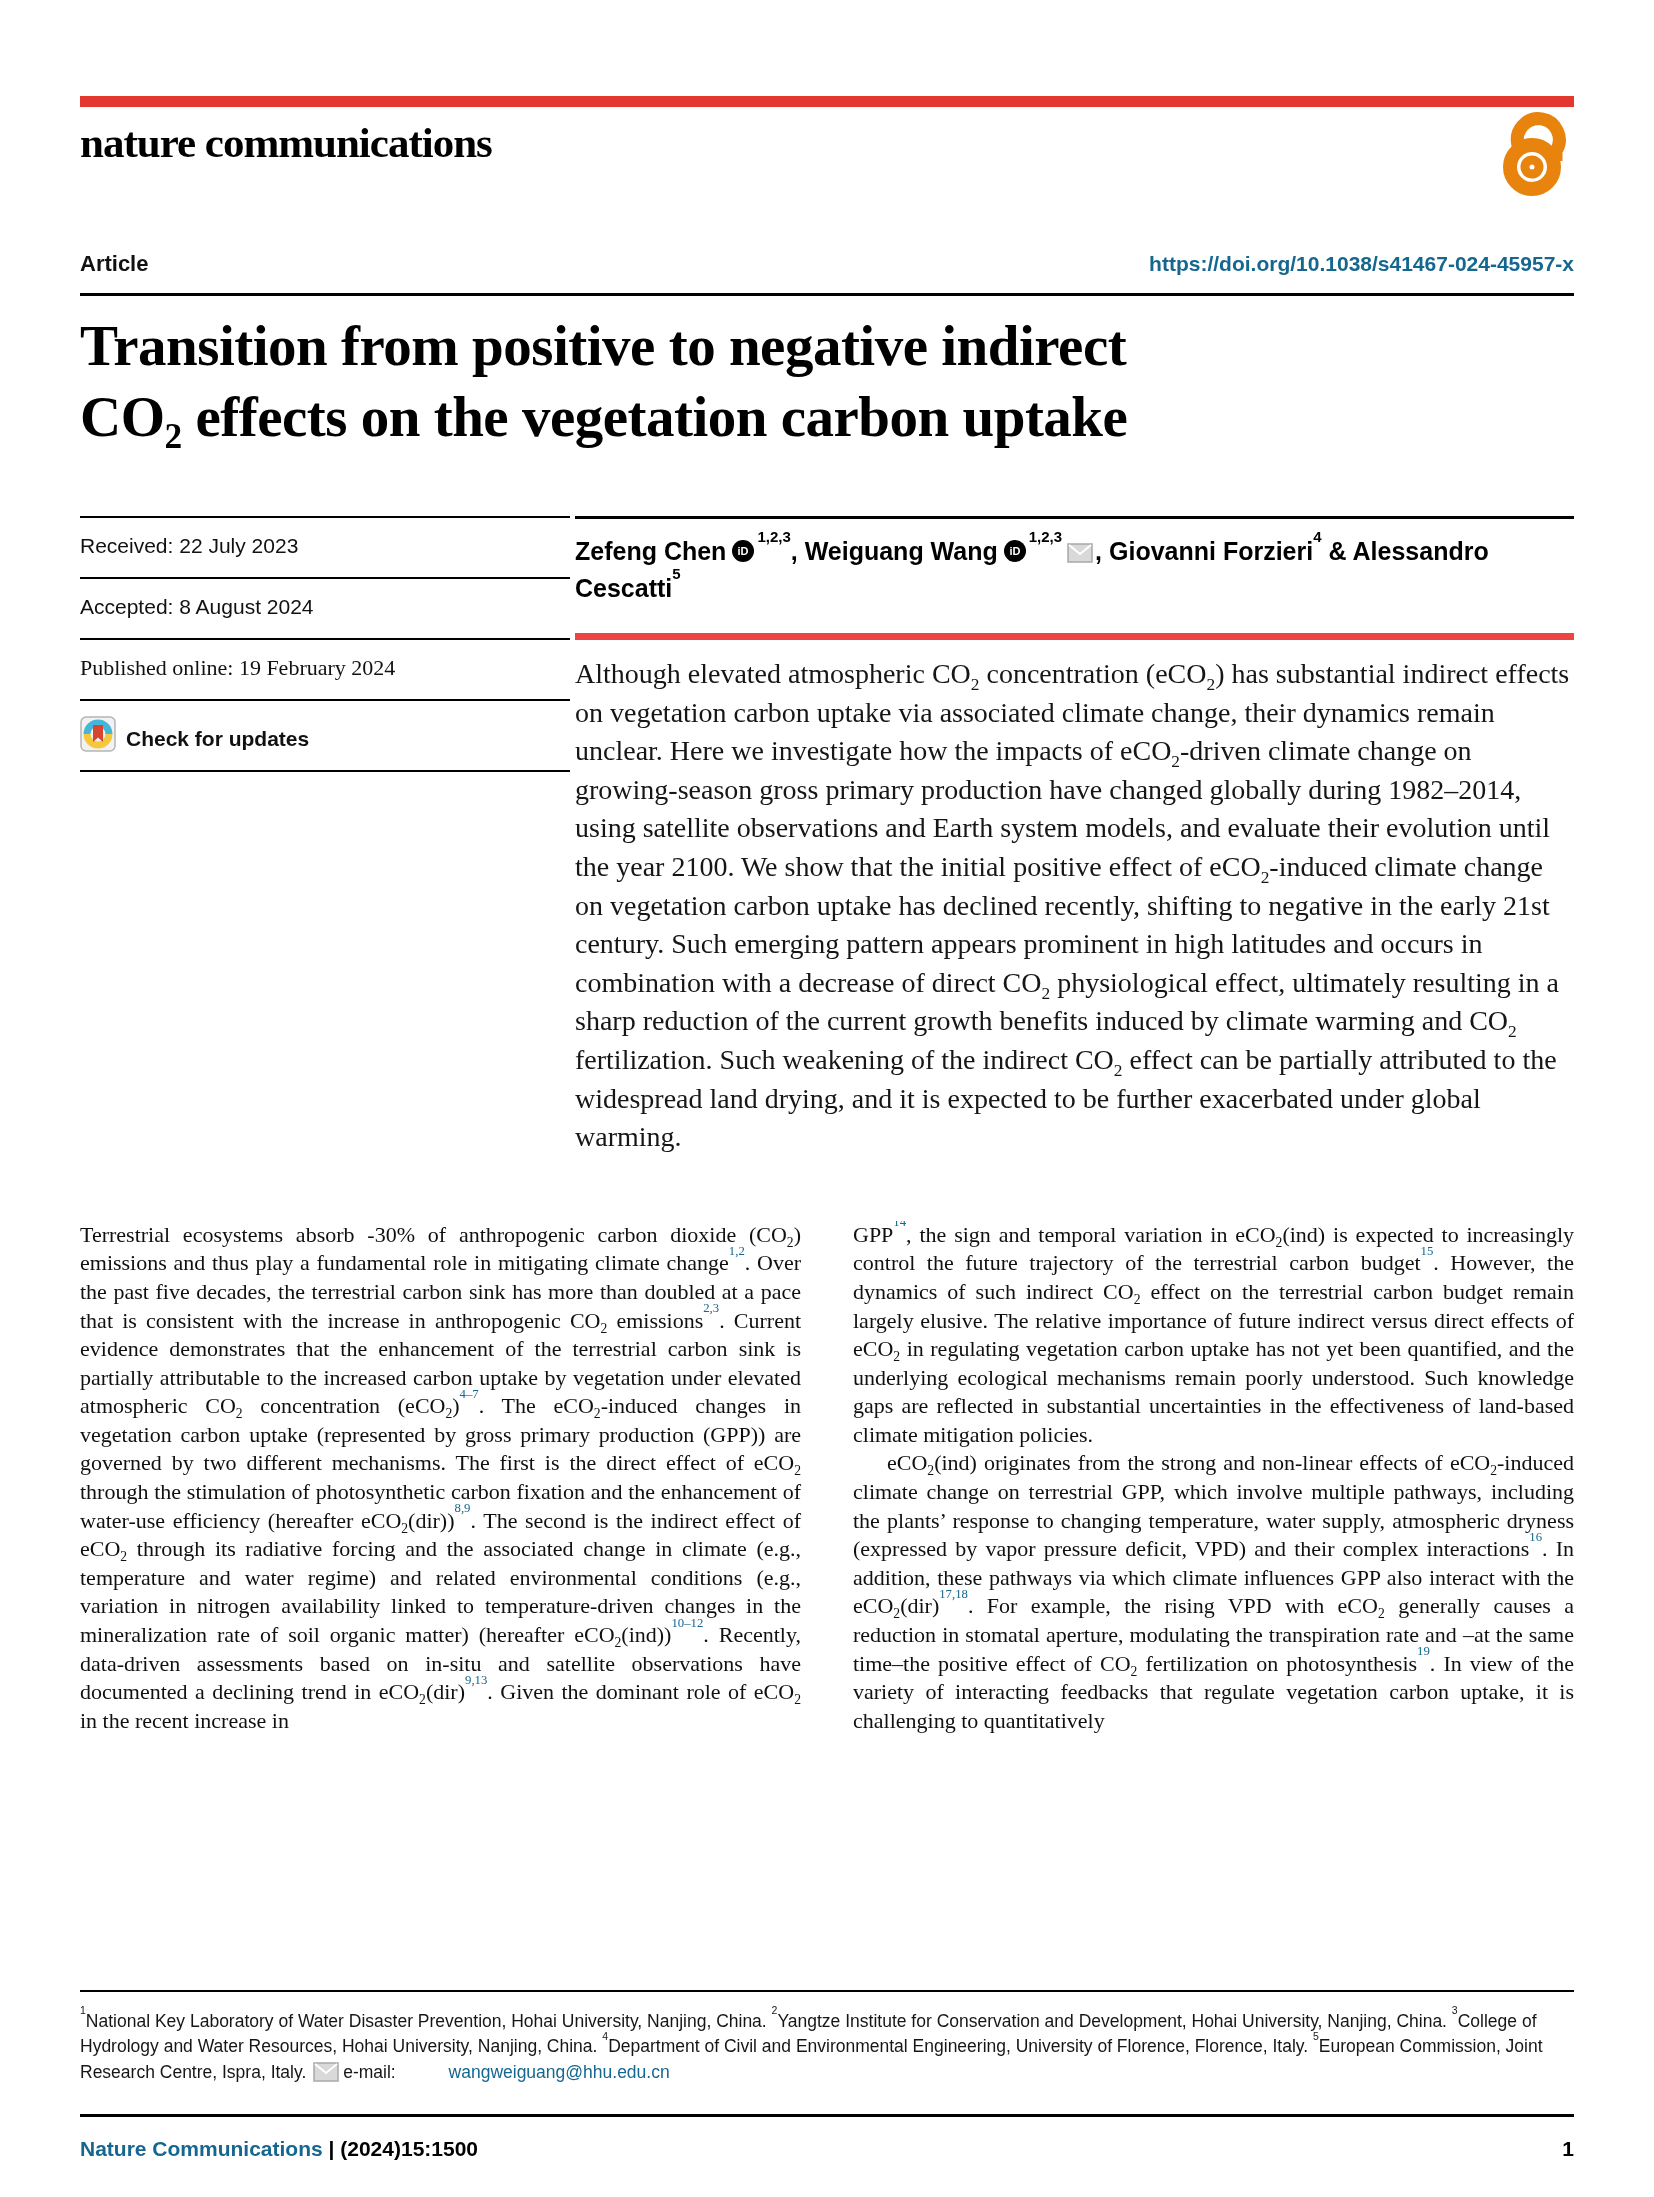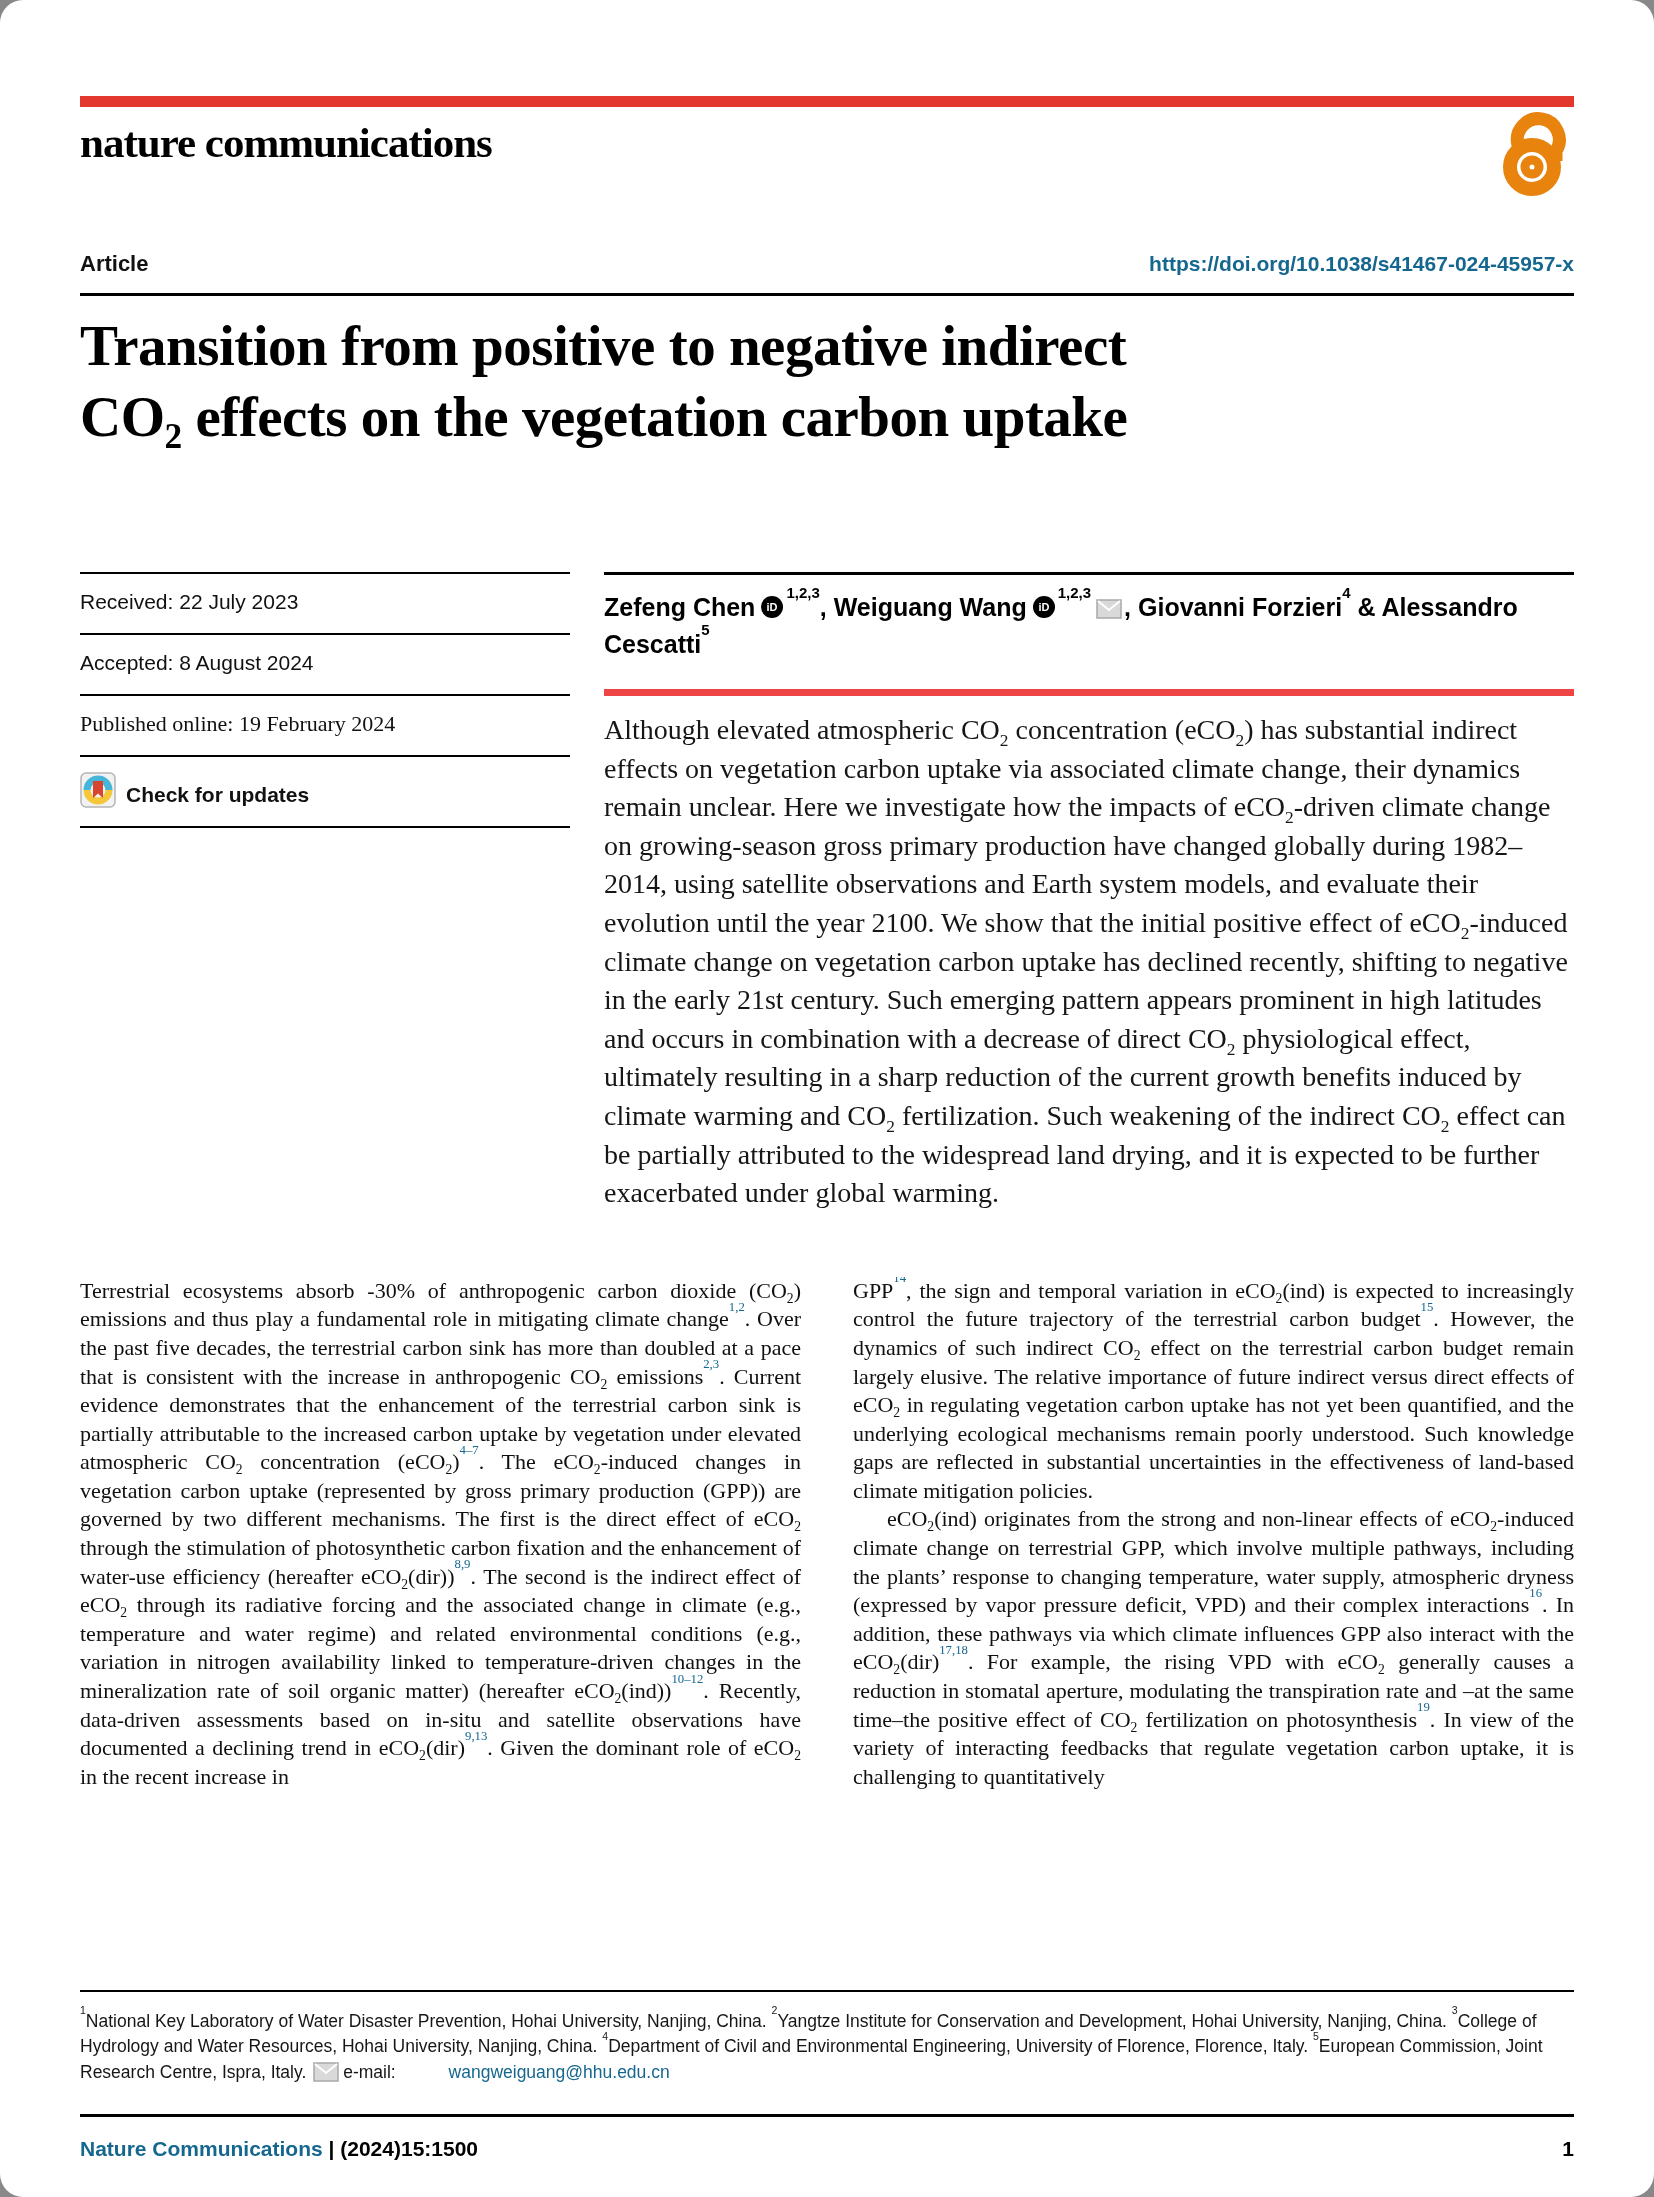--- a/index.html
+++ b/index.html
@@ -6,21 +6,20 @@
   .page {
     position:relative;
     width:1654px; height:2197px;
     margin:0 auto;
     background:#ffffff;
     box-sizing:border-box;
     padding:0 80px;
     overflow:hidden;
     font-family:"Liberation Serif", serif;
     color:#111;
-    border-radius:23px;
   }
 
   
   .masthead { position:relative; }
   .red-bar { margin-top:96px; height:11px; background:var(--accent_red); }
   .journal-logo {
     margin-top:12px;
     font-family:"Liberation Serif", serif;
     font-weight:700;
     font-size:43px;
@@ -45,21 +44,21 @@
     font-family:"Liberation Serif", serif;
     font-weight:700;
     font-size:57px;
     line-height:71px;
     letter-spacing:-0.5px;
     color:#000;
   }
   .paper-title sub { font-size:62%; line-height:0; }
 
   
-  .header-info { margin-top:120px; display:flex; gap:34px; }
+  .header-info { margin-top:64px; display:flex; gap:5px; }
   .meta-col { width:490px; flex:0 0 490px; }
   .meta-row {
     border-top:2px solid #000;
     padding:15px 0 18px 0;
     font-family:"Liberation Sans", sans-serif;
     font-size:21px; line-height:26px; color:#111;
   }
   .meta-row.serif { font-family:"Liberation Serif", serif; font-size:22px; }
   .meta-row.last { border-bottom:2px solid #000; }
   .check-updates { display:flex; align-items:flex-end; gap:10px; font-weight:700; cursor:pointer; }

